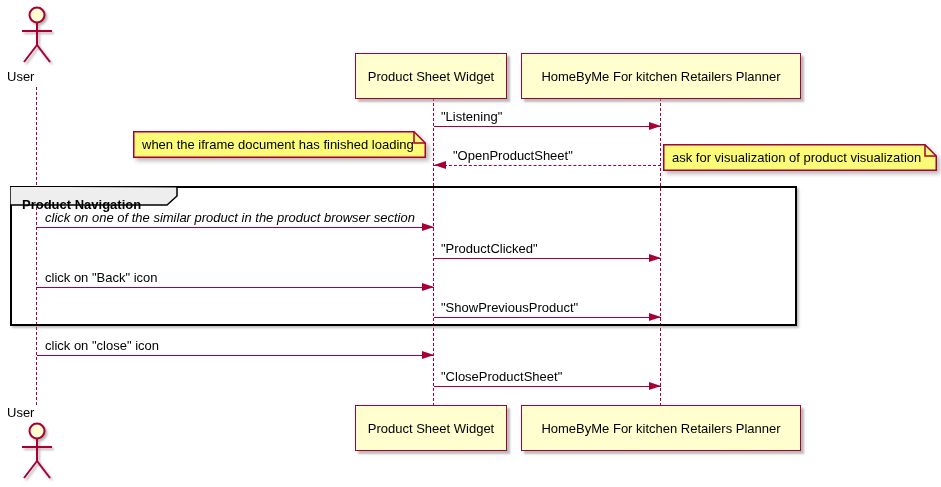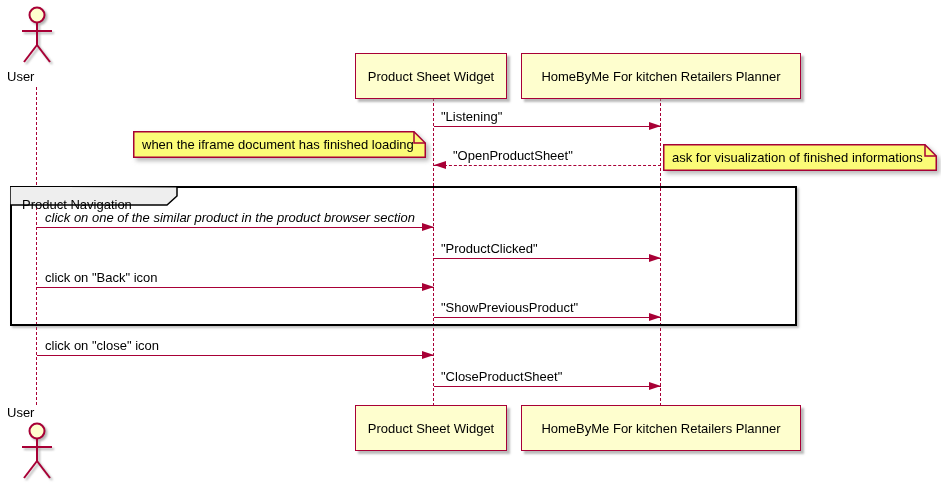--- a/index.html
+++ b/index.html
@@ -38,21 +38,21 @@
 
   
   .frame {
     position:absolute; border:2px solid #000; background:transparent; z-index:2;
     box-shadow:2px 2px 2px rgba(130,130,130,0.5);
   }
   .frame-label { position:absolute; z-index:3; }
   .frame-label svg { position:absolute; left:0; top:0; }
   .frame-label .frame-label-text {
     position:absolute; left:12px; top:0; height:36px; display:flex; align-items:center;
-    font-weight:normal; white-space:nowrap; z-index:2;
+    font-weight:bold; white-space:nowrap; z-index:2;
   }
 
   
   .msg { position:absolute; height:0; z-index:5; }
   .msg .line { position:absolute; left:0; right:0; top:-1px; border-top:1px solid #A80036; }
   .msg.dashed .line { border-top:1px dashed #A80036; }
   .msg .label { position:absolute; bottom:3px; white-space:nowrap; }
   .head { position:absolute; width:0; height:0; top:-5px;
           border-top:4.5px solid transparent; border-bottom:4.5px solid transparent; }
   .head.right { right:0; border-left:12px solid #A80036; }
@@ -85,21 +85,21 @@
       <polyline points="281,0.75 281,12 292.25,12" fill="none" stroke="#A80036" stroke-width="1.5"></polyline>
     </svg>
     <span class="note-text">when the iframe document has finished loading</span>
   </div>
 
   <div class="note" style="left:663px; top:144px; width:274px; height:27px;">
     <svg width="274" height="27" viewBox="0 0 274 27">
       <polygon points="0.75,0.75 262,0.75 273.25,12 273.25,26.25 0.75,26.25" fill="#FBFB77" stroke="#A80036" stroke-width="1.5"></polygon>
       <polyline points="262,0.75 262,12 273.25,12" fill="none" stroke="#A80036" stroke-width="1.5"></polyline>
     </svg>
-    <span class="note-text">ask for visualization of finished informations</span>
+    <span class="note-text">ask for visualization of product visualization</span>
   </div>
 
   <div class="frame" style="left:10px; top:186px; width:787px; height:140px;"></div>
   <div class="frame-label" style="left:10px; top:186px; width:168px; height:20px;">
     <svg width="168" height="20" viewBox="0 0 168 20">
       <polygon points="0,0 167,0.75 167,10 157,19 0,19" fill="#EEEEEE" stroke="#000000" stroke-width="1.5"></polygon>
     </svg>
     <span class="frame-label-text">Product Navigation</span>
   </div>
 

